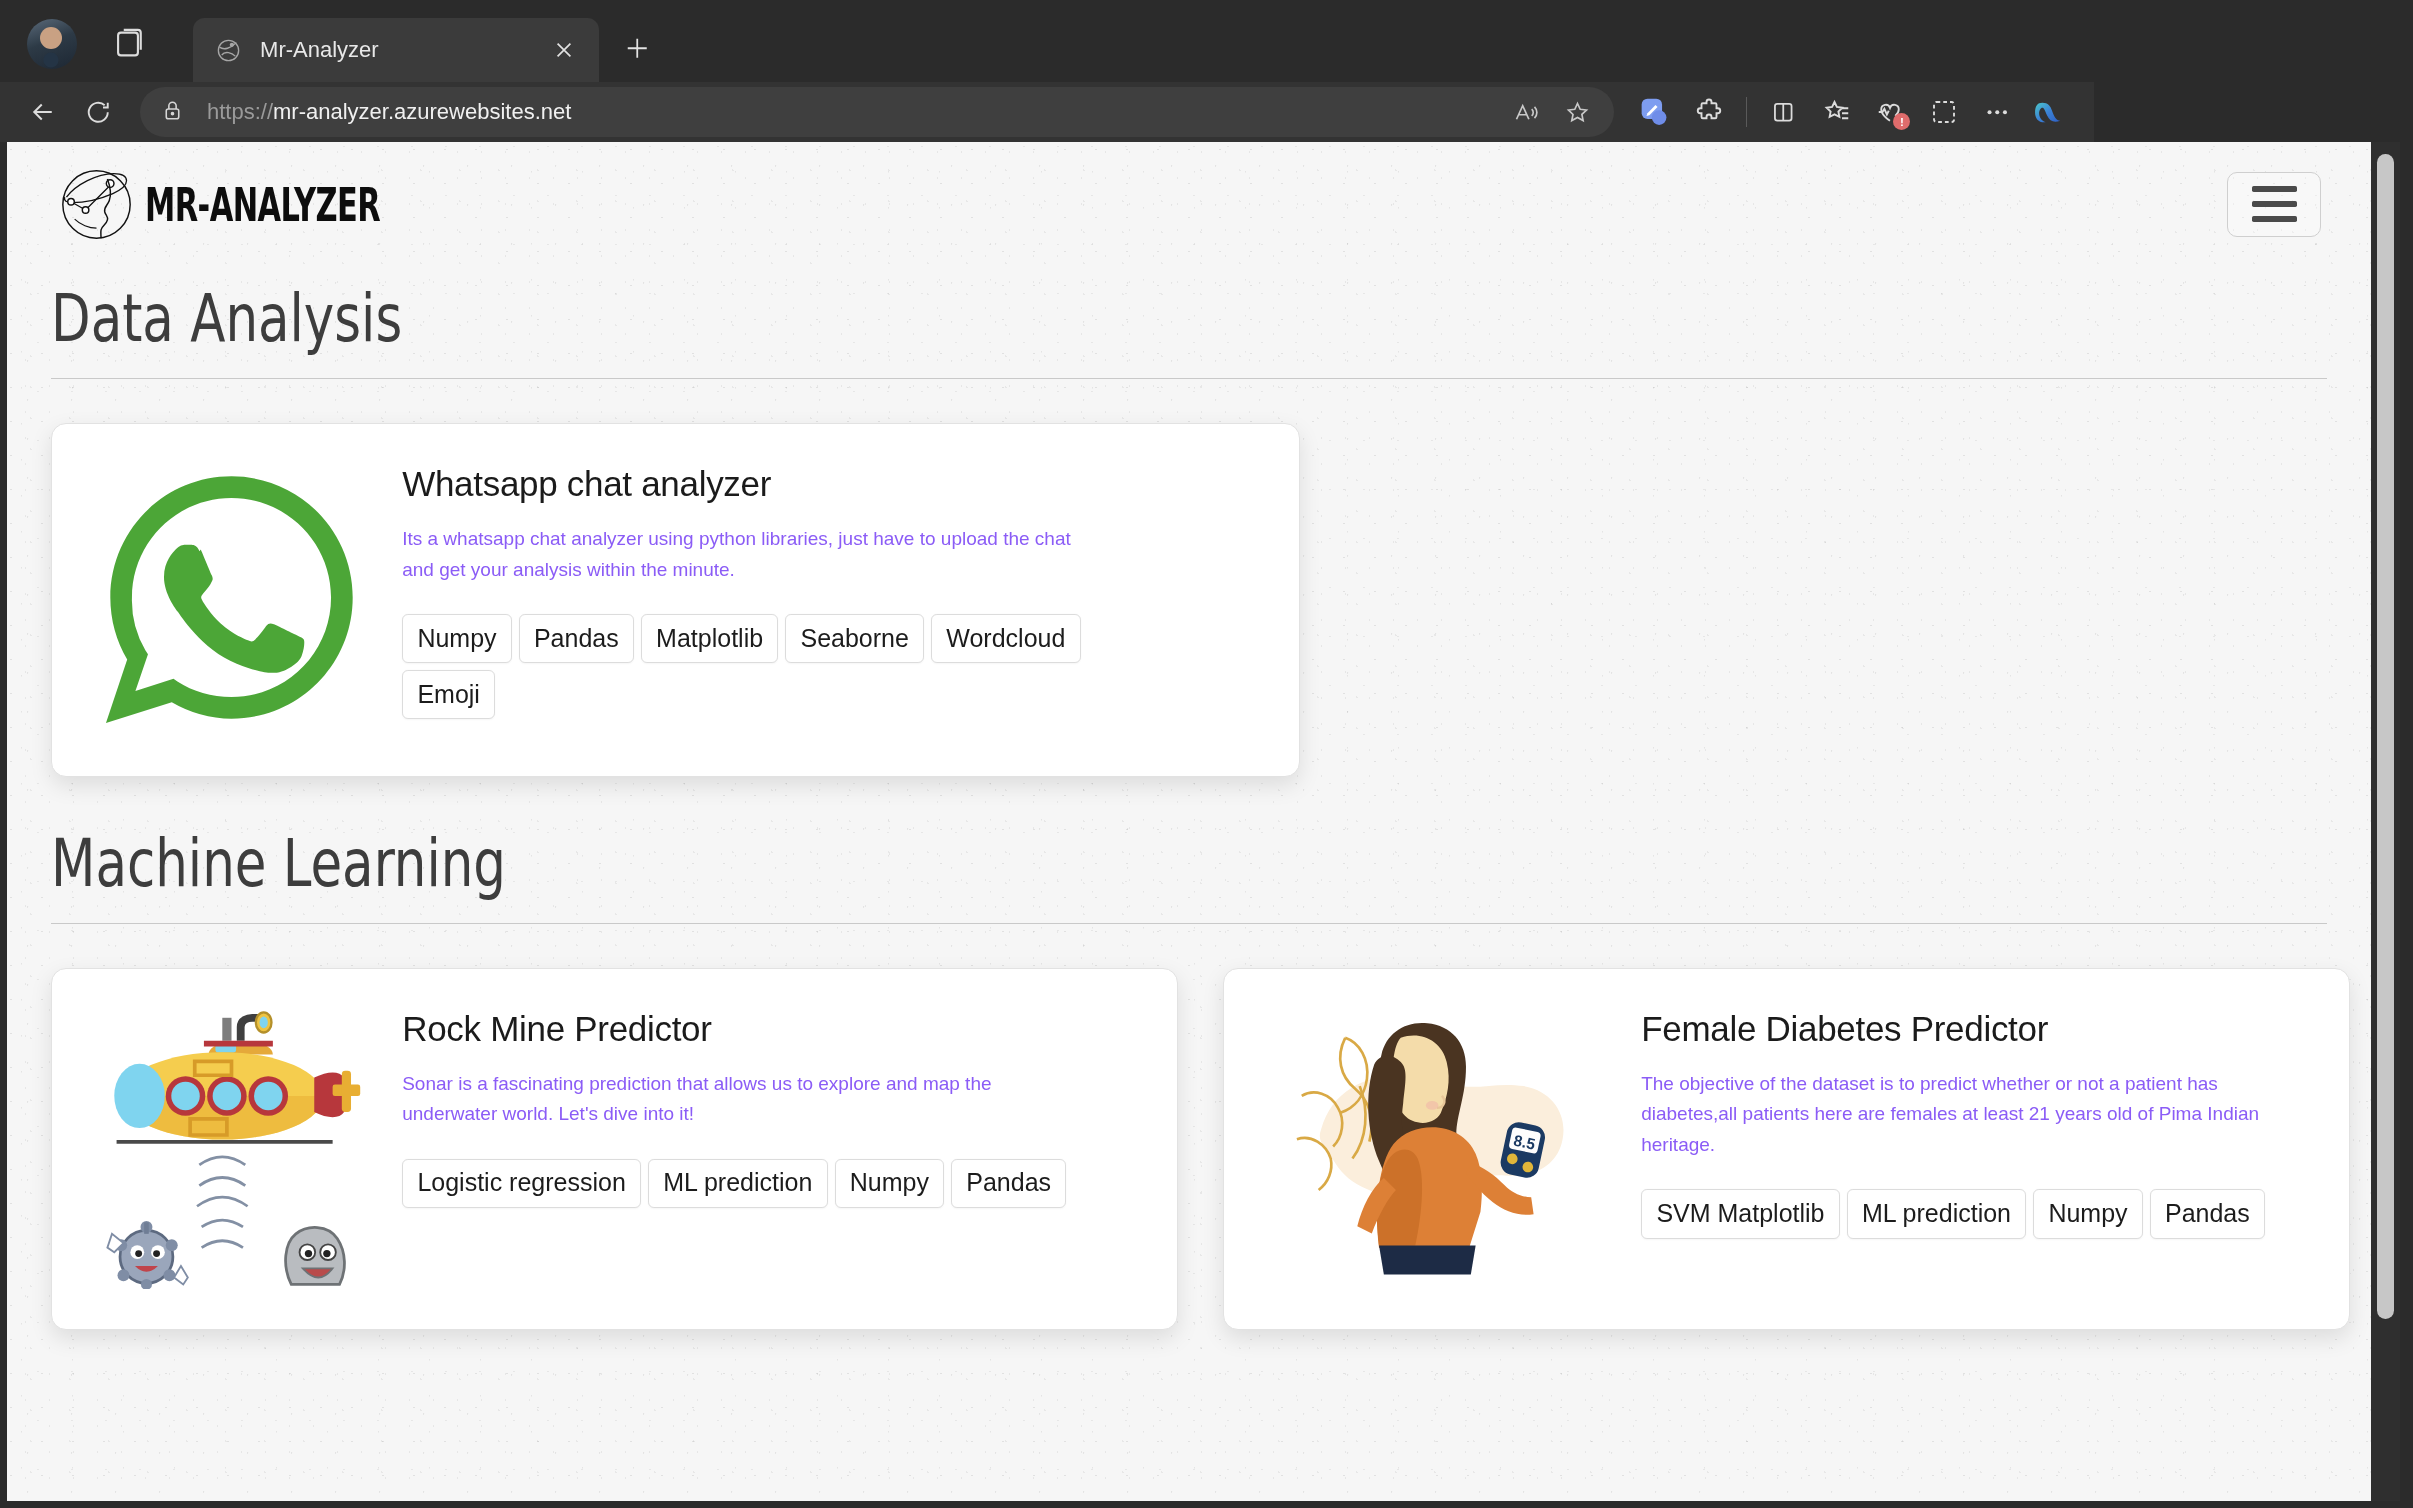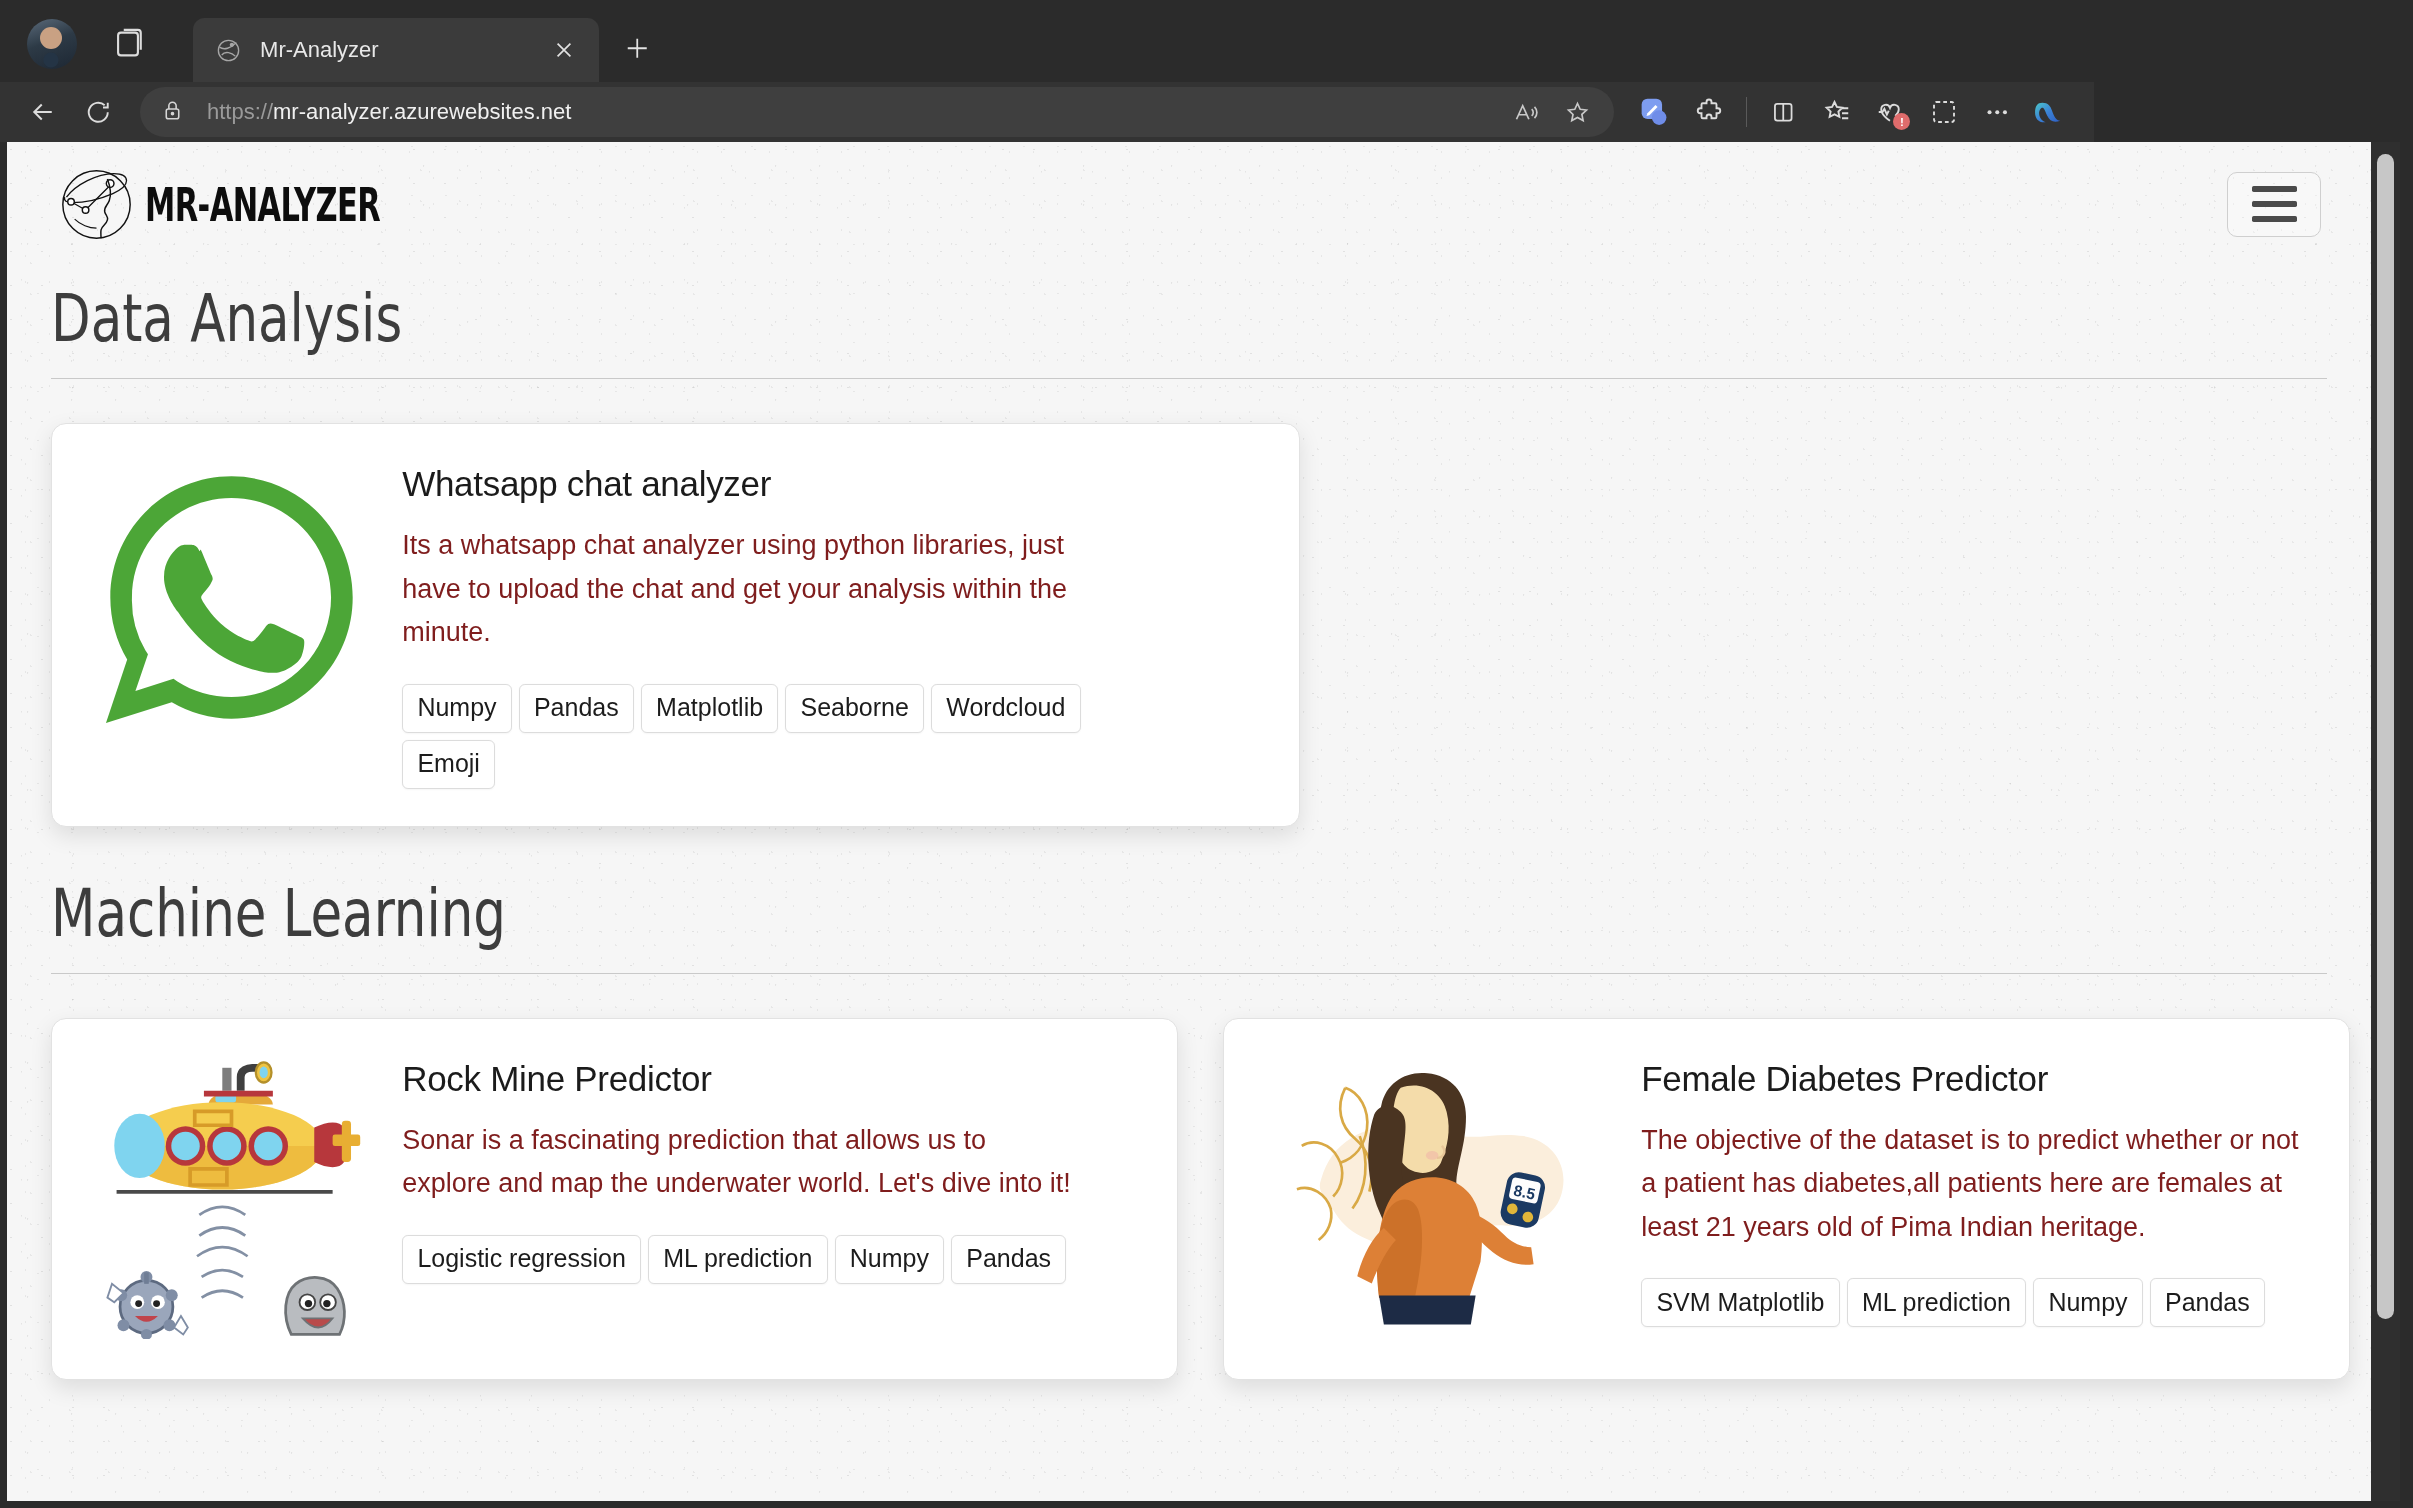--- a/index.html
+++ b/index.html
@@ -148,21 +148,21 @@
     width: 302px; flex: 0 0 auto;
     display: flex; align-items: center; justify-content: center;
     padding-top: 5px;
   }
   .card-body { flex: 1 1 auto; min-width: 0; padding-top: 10px; }
   .card-title {
     font-size: 35px; font-weight: 400; color: #1b1b1b;
     letter-spacing: -0.3px; margin-bottom: 20px;
   }
   .card-text {
-    font-size: 27px; line-height: 1.62; color: #7f1d1d; max-width: 670px;
+    font-size: 19px; line-height: 1.62; color: #8b5cf6; max-width: 670px;
   }
   .tags { display: flex; flex-wrap: wrap; gap: 7px; margin-top: 28.5px; max-width: 696px; }
   .tag {
     border: 0.8px solid #dcdcdc; background: #fff; border-radius: 5.9px;
     padding: 6.7px 14.2px; font-size: 25px; color: #1c1c1c; line-height: 1.35;
     cursor: pointer; white-space: nowrap;
     box-shadow: 0 0.8px 1.7px rgba(0,0,0,.04);
   }
 
   

